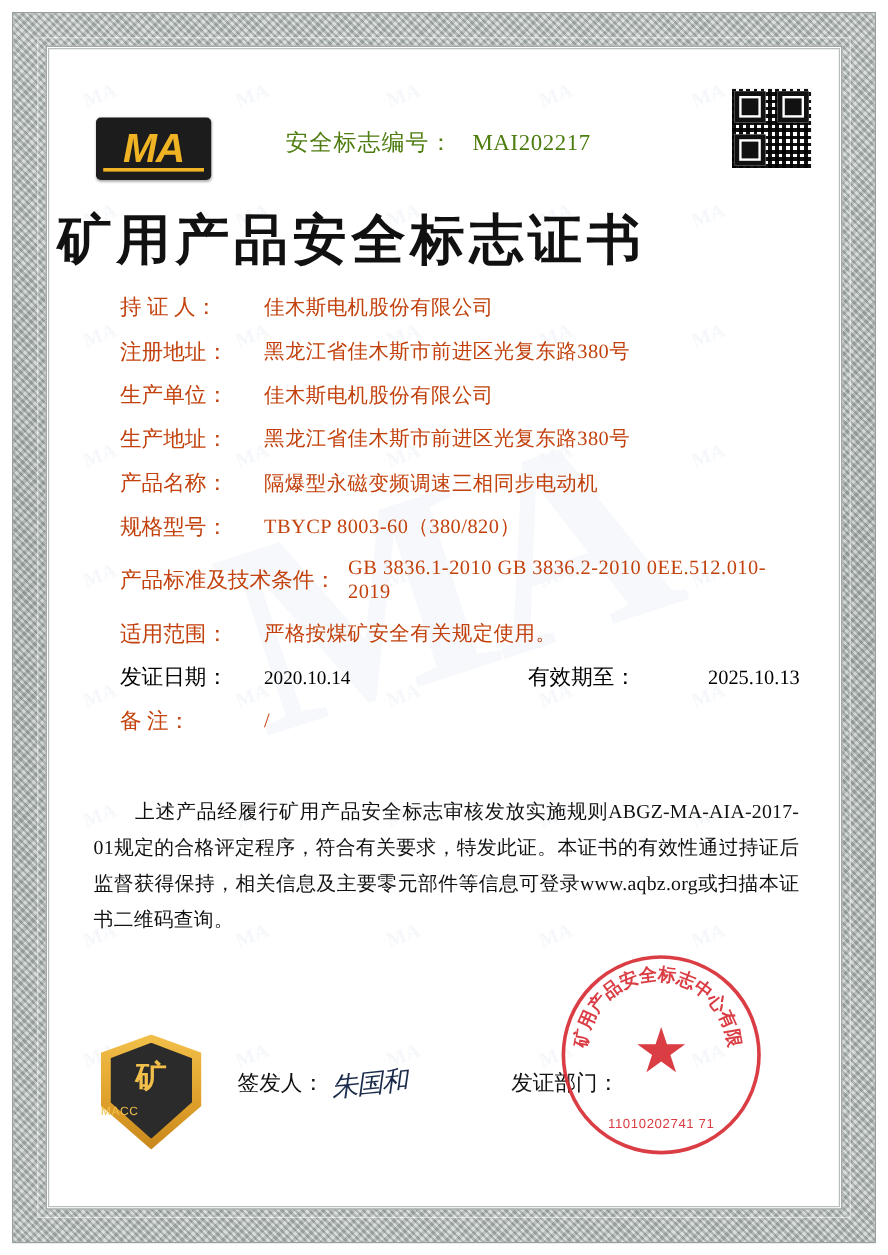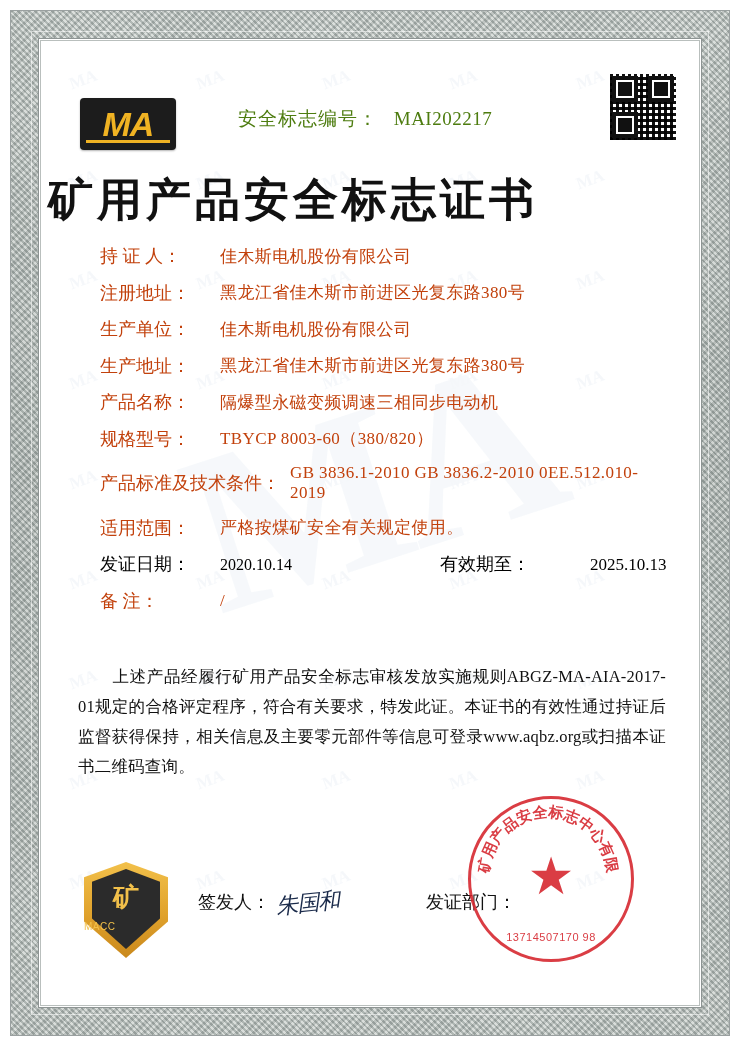--- a/index.html
+++ b/index.html
@@ -524,19 +524,19 @@
         <div class="star">★</div>
 
         <svg width="154" height="154" viewBox="0 0 154 154" style="position:absolute;left:0;top:0;">
           <defs>
             <path id="sealArc" d="M 18,77 A 59,59 0 1 1 136,77"></path>
           </defs>
           <text fill="#d5232b" font-size="15" font-weight="bold" font-family="Liberation Serif, serif">
             <textPath href="#sealArc" startOffset="50%" text-anchor="middle">国家矿用产品安全标志中心有限公司</textPath>
           </text>
         </svg>
-        <div class="seal-bottom">13714507170 98</div>
+        <div class="seal-bottom">11010202741 71</div>
       </div>
 
     </div>
 
   </div>
 </div>
 
 </body></html>

